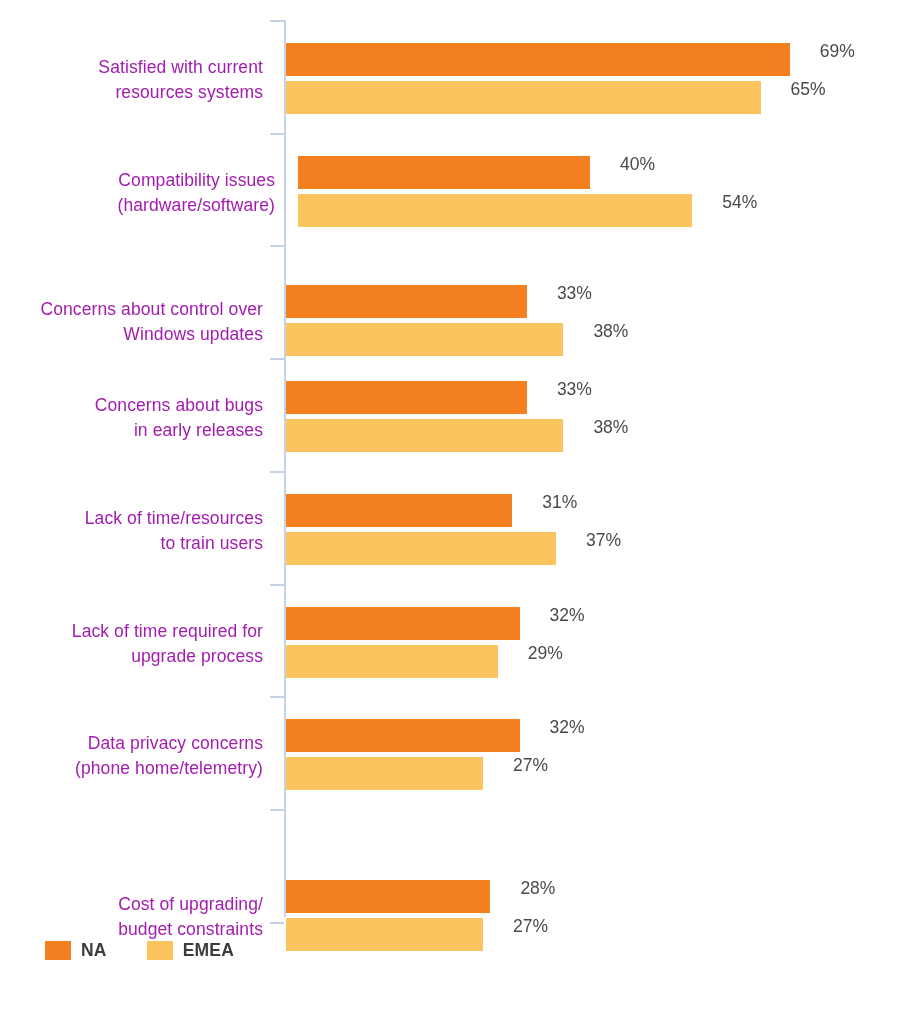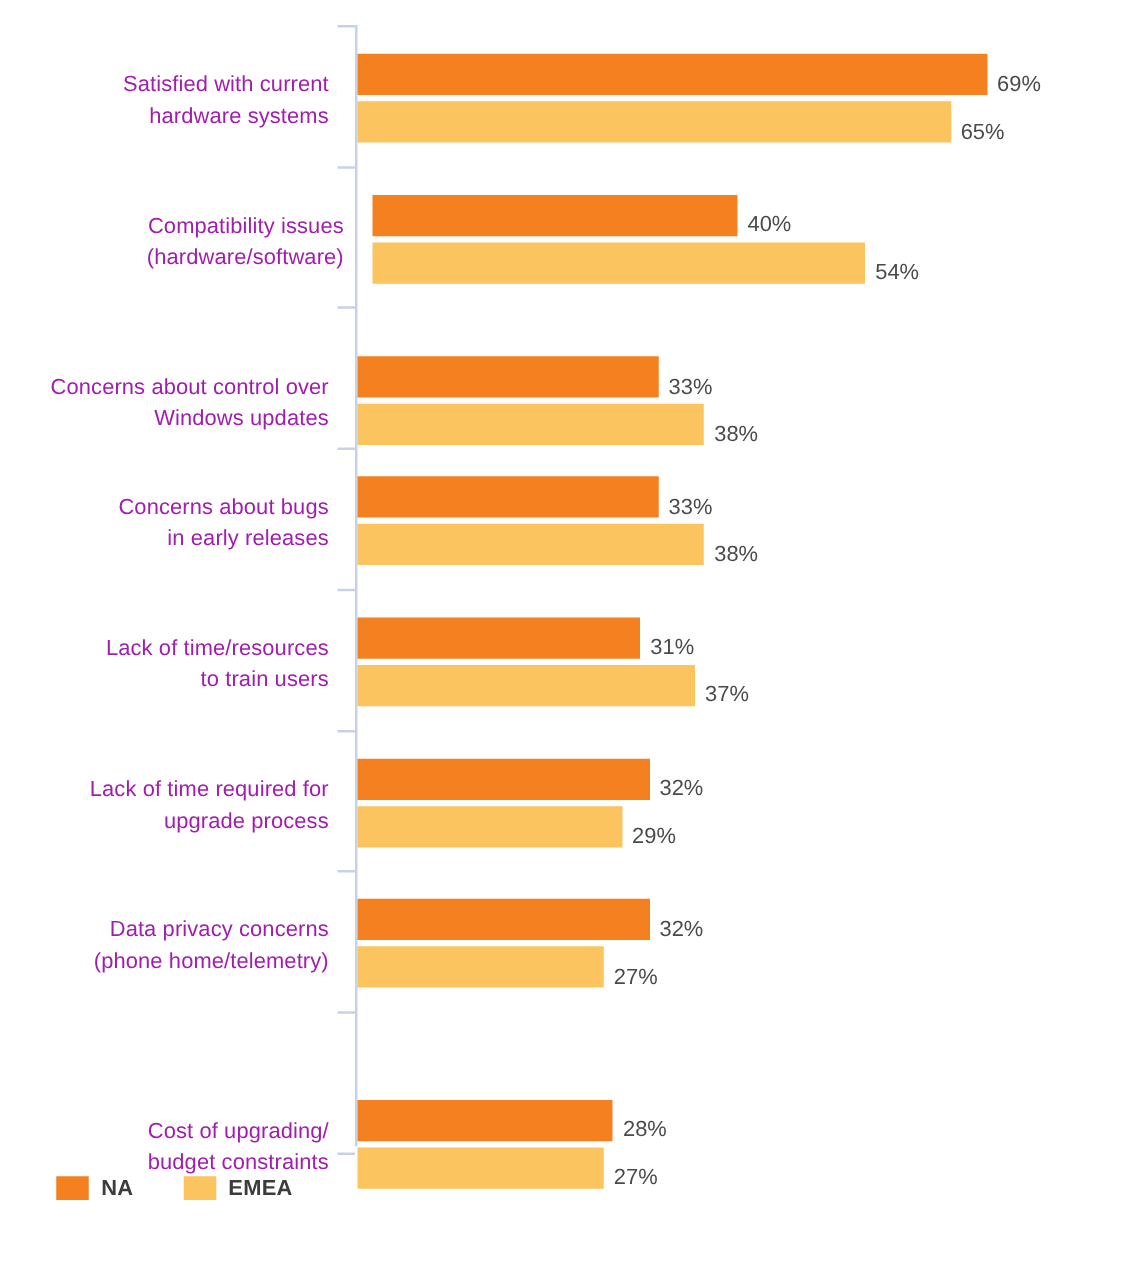--- a/index.html
+++ b/index.html
@@ -81,21 +81,22 @@
     top: 0;
     height: 76px;
     width: 614px;
   }
 
   .bar-row {
     position: absolute;
     left: 0;
     height: 33px;
     display: flex;
-    align-items: flex-end;
+    align-items: flex-start;
+    gap: 22px;
   }
   .bar-row.na   { top: 1px; }
   .bar-row.emea { top: 39px; }
 
   .bar {
     height: 33px;
     display: block;
   }
   .bar.na   { background: #F4801F; }
   .bar.emea { background: #FBC45F; }
@@ -151,21 +152,21 @@
         <div class="axis-tick" style="top: 470.8px;"></div>
         <div class="axis-tick" style="top: 583.5px;"></div>
         <div class="axis-tick" style="top: 696.2px;"></div>
         <div class="axis-tick" style="top: 808.9px;"></div>
         <div class="axis-tick" style="top: 921.6px;"></div>
       </div>
     <div id="groups-layer">
         <div class="group" style="top: 42px;">
           <div class="cat-label">
             <span>Satisfied with current</span>
-            <span>hardware systems</span>
+            <span>resources systems</span>
           </div>
           <div class="bars">
             <div class="bar-row na">
               <div class="bar na" style="width: 503.7px; background: rgb(244, 128, 31);"></div>
               <div class="bar-value">69%</div>
             </div>
             <div class="bar-row emea">
               <div class="bar emea" style="width: 474.5px; background: rgb(251, 196, 95);"></div>
               <div class="bar-value">65%</div>
             </div>

